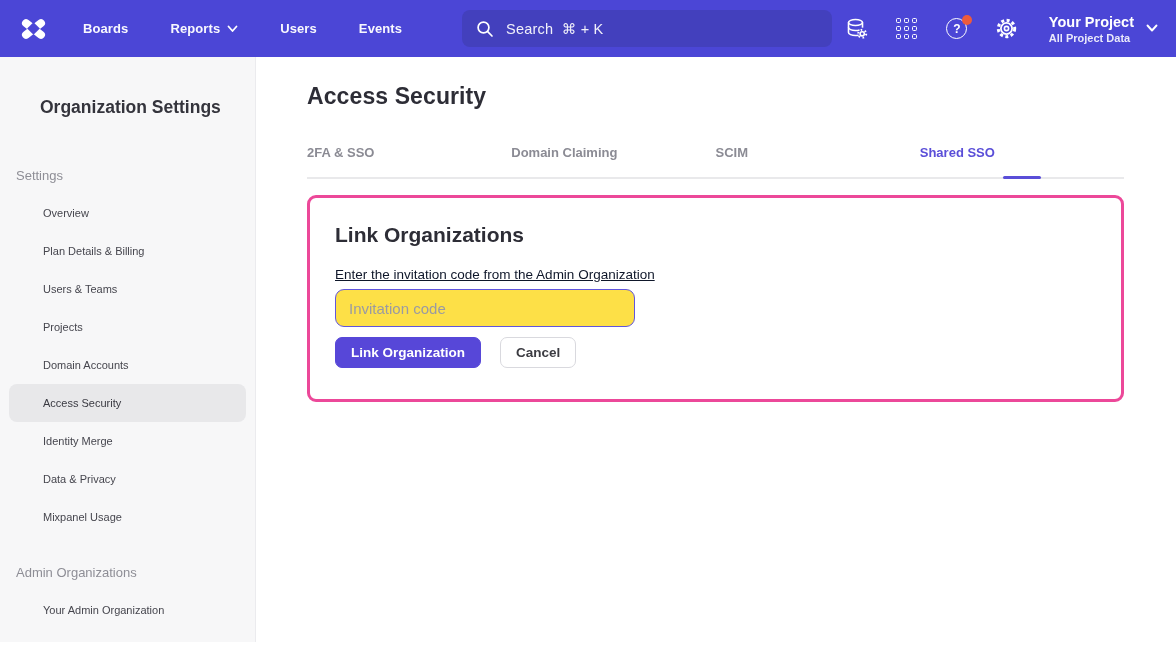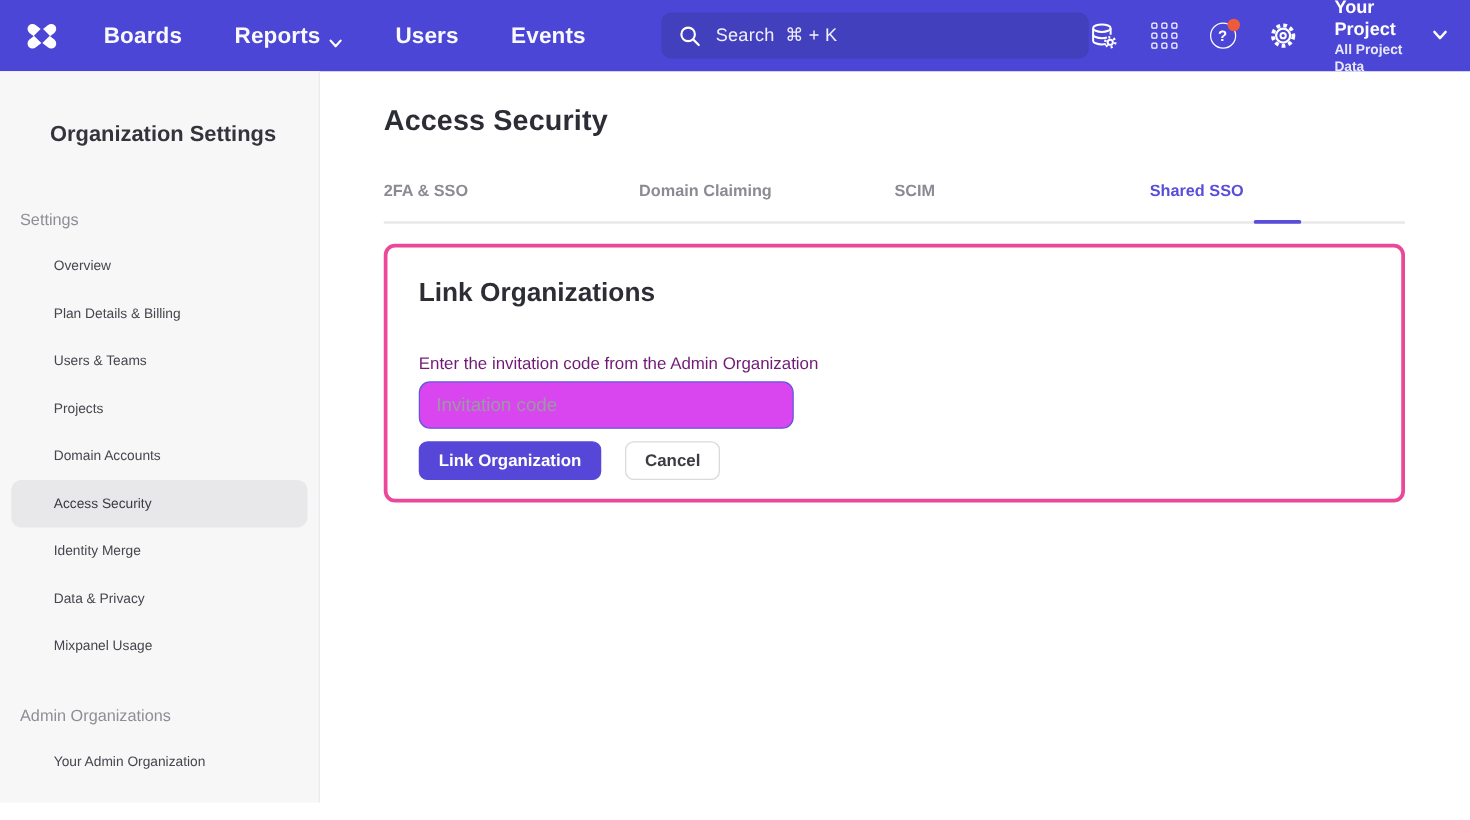--- a/index.html
+++ b/index.html
@@ -7,22 +7,22 @@
   body { font-family:"Liberation Sans", sans-serif; background:#ffffff; color:#31313a; }
 
   
   .navbar { height:57px; background:#4b46d6; display:flex; align-items:center; padding:0 18px 0 20px; }
   .logo { position:relative; width:27px; height:23px; margin-right:36px; flex:0 0 auto; cursor:pointer; }
   .logo .bar { position:absolute; left:0; top:8px; width:27px; height:8px; background:#ffffff; border-radius:4px; }
   .logo .bar.b1 { transform:rotate(38deg); }
   .logo .bar.b2 { transform:rotate(-38deg); }
   .logo .diamond { position:absolute; left:9px; top:7px; width:9px; height:9px; background:#4b46d6; transform:rotate(45deg); }
   .nav-links { display:flex; align-items:center; }
-  .nav-link { color:rgba(255,255,255,0.96); font-size:18px; font-weight:600; letter-spacing:.1px;
-              padding:8px 0; margin-right:42px; cursor:pointer; display:flex; align-items:flex-end; gap:7px; white-space:nowrap; }
+  .nav-link { color:rgba(255,255,255,0.96); font-size:13px; font-weight:600; letter-spacing:.1px;
+              padding:8px 0; margin-right:42px; cursor:pointer; display:flex; align-items:center; gap:7px; white-space:nowrap; }
   .chev { display:inline-block; }
   .search { margin-left:18px; width:370px; height:37px; background:#4340bd; border-radius:8px;
             display:flex; align-items:center; padding:0 14px; cursor:text; }
   .search .s-text { color:rgba(255,255,255,0.92); font-size:14.5px; margin-left:12px; letter-spacing:.2px; }
   .nav-right { margin-left:auto; display:flex; align-items:center; gap:26px; }
   .nav-icon { width:24px; height:24px; display:flex; align-items:center; justify-content:center; cursor:pointer; position:relative; }
   .grid9 { display:grid; grid-template-columns:repeat(3,5px); grid-template-rows:repeat(3,5px); gap:3px; }
   .grid9 span { background:transparent; border:1.4px solid #fff; border-radius:1.5px; }
   .help-circle { width:21px; height:21px; border:1.8px solid #fff; border-radius:50%; color:#fff;
                  font-size:12px; font-weight:700; display:flex; align-items:center; justify-content:center; }
@@ -45,22 +45,22 @@
   .main { flex:1; padding:0 52px 0 51px; }
   .page-title { margin-top:26px; font-size:23px; font-weight:700; color:#2d2d36; letter-spacing:.1px; }
   .tabs { display:flex; margin-top:25px; border-bottom:2px solid #e9e9eb; }
   .tab { flex:1; font-size:13px; font-weight:600; color:#8b8b94; padding:10px 0 17px; cursor:pointer; position:relative; }
   .tab.active { color:#5a4ed8; }
   .tab.active::after { content:""; position:absolute; left:50%; bottom:-2px; transform:translateX(-50%);
                        width:38px; height:3px; background:#5a4ed8; border-radius:2px; }
 
   .card { margin-top:16px; border:3px solid #ec4899; border-radius:9px; background:#fff; padding:25px 25px 26px; height:207px; }
   .card-title { font-size:21px; font-weight:700; color:#2d2d36; }
-  .field-label { margin-top:36px; font-size:13.5px; color:#701a75; }
-  .invite-input { margin-top:7px; display:block; width:300px; height:38px; background:#d946ef; border:1px solid #6156dd;
+  .field-label { margin-top:20px; font-size:13.5px; color:#0f172a;text-decoration:underline; }
+  .invite-input { margin-top:7px; display:block; width:300px; height:38px; background:#fde047; border:1px solid #6156dd;
                   border-radius:9px; padding:0 13px; font-size:15px; color:#31313a; font-family:"Liberation Sans", sans-serif; outline:none; }
   .invite-input::placeholder { color:#9a9aa2; }
   .btn-row { margin-top:10px; display:flex; align-items:flex-end; gap:19px; }
   .btn { height:31px; border-radius:7px; font-size:13.5px; font-weight:600; font-family:"Liberation Sans", sans-serif;
          display:flex; align-items:center; justify-content:center; cursor:pointer; padding:0 15px; }
   .btn-primary { background:#5747d8; color:#ffffff; border:1px solid #5747d8; }
   .btn-secondary { background:#ffffff; color:#3c3c42; border:1px solid #d9d9de; }
 
   svg { display:block; }
 </style>

